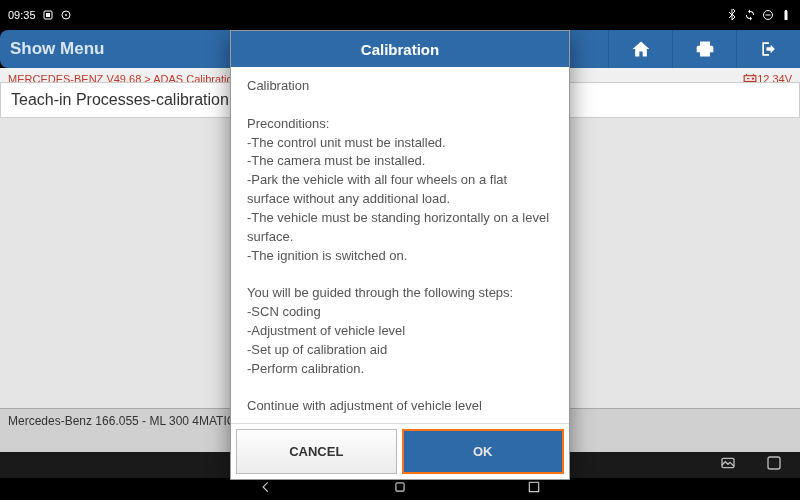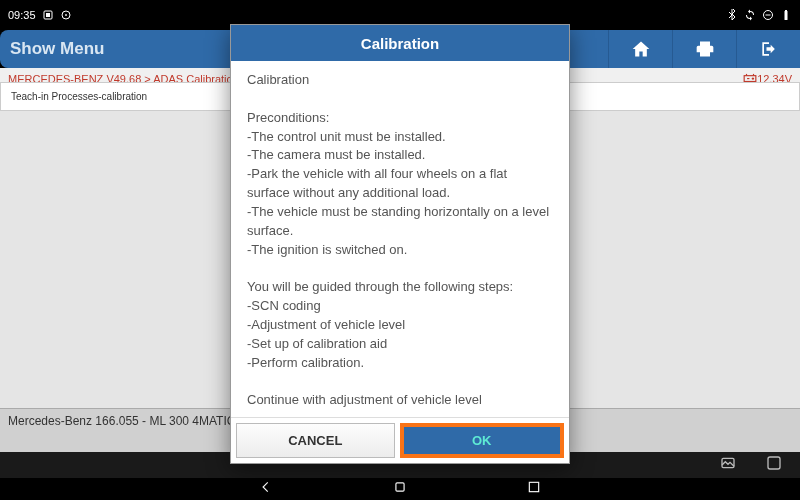--- a/index.html
+++ b/index.html
@@ -19,34 +19,34 @@
   .hdr-btn:last-child { background:#2f6aa8; }
   .hdr-svg { width:20px; height:20px; fill:#fff; }
 
   
   .crumb { height: 22px; background: #f0f0f0; border-bottom:1px solid #ccc; display:flex; align-items:center; justify-content:space-between; padding:0 8px; font-size:11px; }
   .crumb-left { color:#c0392b; }
   .crumb-right { color:#c0392b; display:flex; align-items:center; gap:0; }
 
   
   .main { position:absolute; top:82px; bottom:48px; left:0; right:0; background:#e5e5e5; }
-  .section { background:#fff; border:1px solid #ccc; padding:8px 10px; margin:0; font-size:10px; color:#333; }
+  .section { background:#fff; border:1px solid #ccc; padding:8px 10px; margin:0; font-size:16px; color:#333; }
   .footer-info { position:absolute; bottom:0; left:0; right:0; height:44px; background:#d0d0d0; border-top:1px solid #aaa; padding:4px 8px; font-size:12px; color:#333; line-height:1.4; }
   .mask { display:inline-block; width:50px; height:11px; background:#fff; vertical-align:middle; }
 
   
   .overlay { position:absolute; top:22px; bottom:22px; left:0; right:0; pointer-events:none; }
-  .dialog { position:absolute; left:50%; transform:translateX(-50%); top:2px; width:340px; background:#fff; box-shadow:0 6px 22px rgba(0,0,0,0.45); border:1px solid #999; pointer-events:auto; }
+  .dialog { position:absolute; left:50%; transform:translateX(-50%); top:8px; width:340px; background:#fff; box-shadow:0 6px 22px rgba(0,0,0,0.45); border:1px solid #999; pointer-events:auto; }
   .dlg-title { height:36px; background:#2f6aa8; color:#fff; display:flex; align-items:center; justify-content:center; font-size:15px; font-weight:bold; }
   .dlg-body { padding:10px 16px 6px; font-size:13px; color:#555; line-height:1.45; height:356px; overflow:hidden; }
   .dlg-body p { white-space:pre-line; }
-  .dlg-buttons { display:flex; border-top:1px solid #ddd; height:46px; padding:5px; gap:5px; }
+  .dlg-buttons { display:flex; border-top:1px solid #ddd; height:56px; padding:5px; gap:5px; }
   .btn { flex:1; display:flex; align-items:center; justify-content:center; font-size:13px; font-weight:bold; cursor:pointer; }
   .btn-cancel { background:linear-gradient(#fdfdfd,#ececec); color:#333; border:1px solid #bbb; }
-  .btn-ok { background:#2f6aa8; color:#5eead4; border:4px solid #f97316; }
+  .btn-ok { background:#2f6aa8; color:#e5e5e5; border:2px solid #f97316; }
 
   
   .navbar { position:absolute; bottom:0; left:0; right:0; height:22px; background:#000; display:flex; align-items:center; justify-content:center; gap:120px; }
   .nav-icon { width:14px; height:14px; }
 
   
   .toolstrip { position:absolute; bottom:22px; left:0; right:0; height:26px; background:#1a1a1a; display:flex; align-items:center; justify-content:flex-end; padding:0 18px; gap:30px; }
   .tool-icon { width:16px; height:16px; }
 </style>
 </head>

